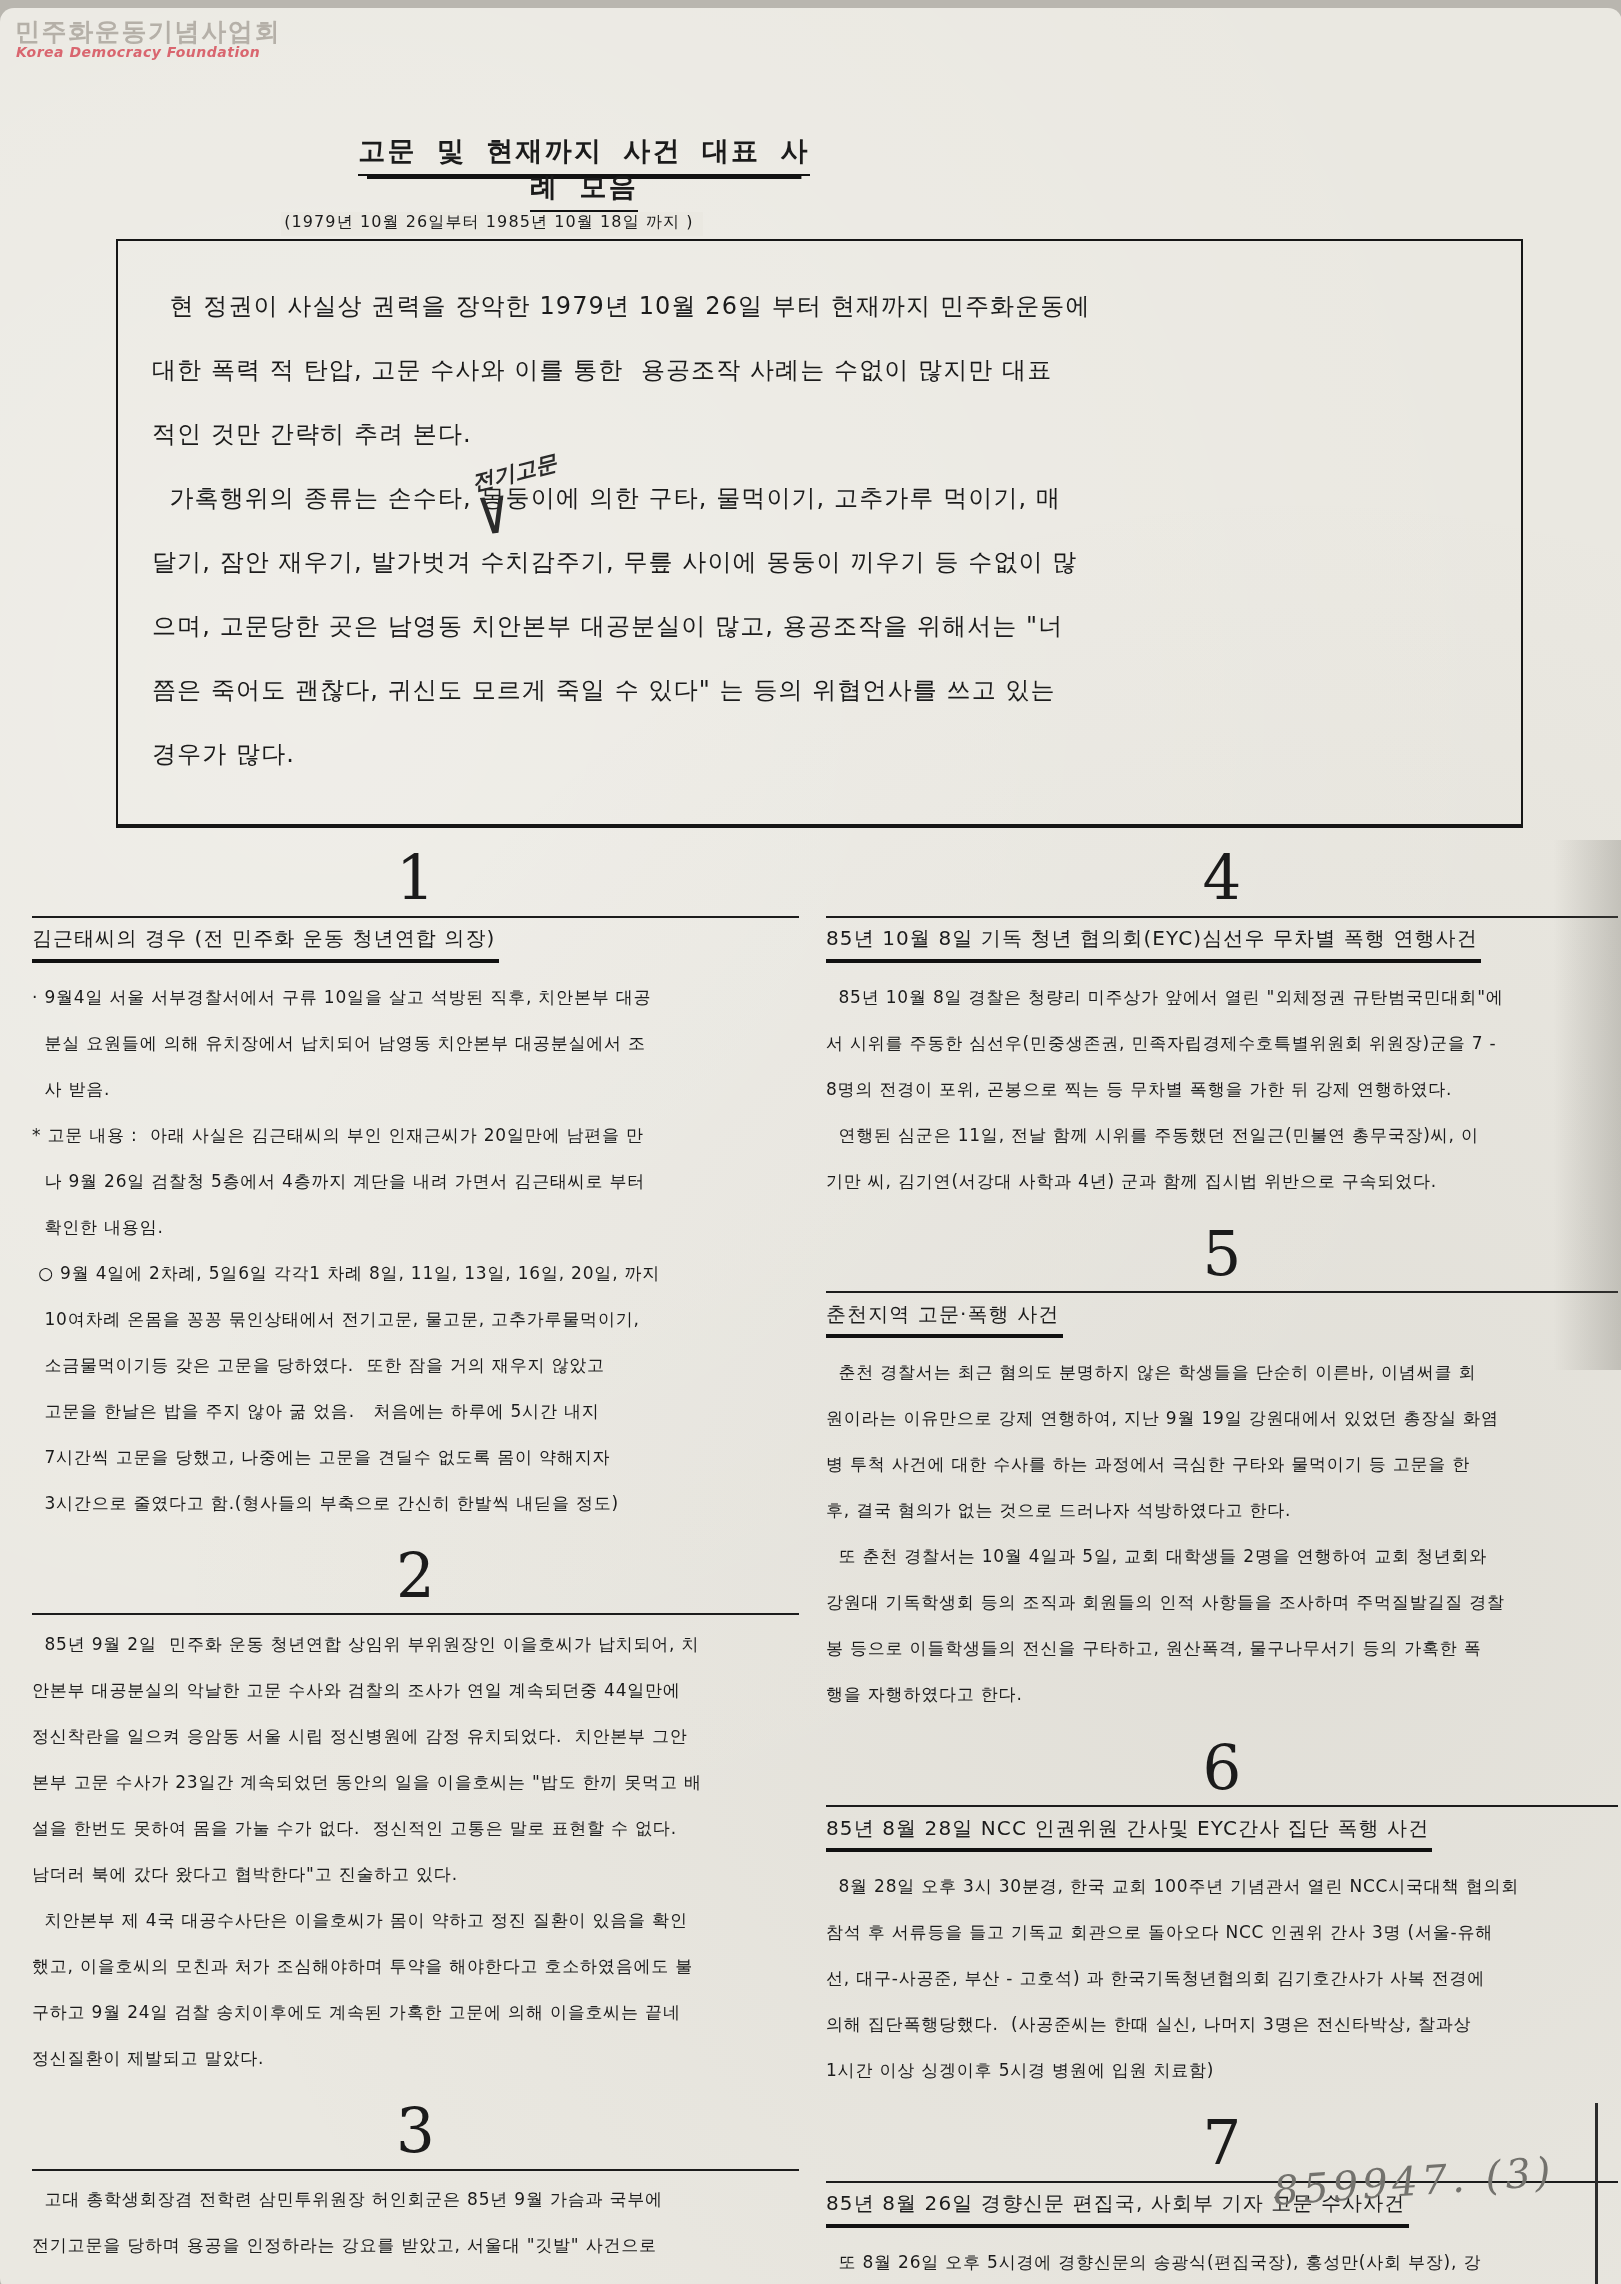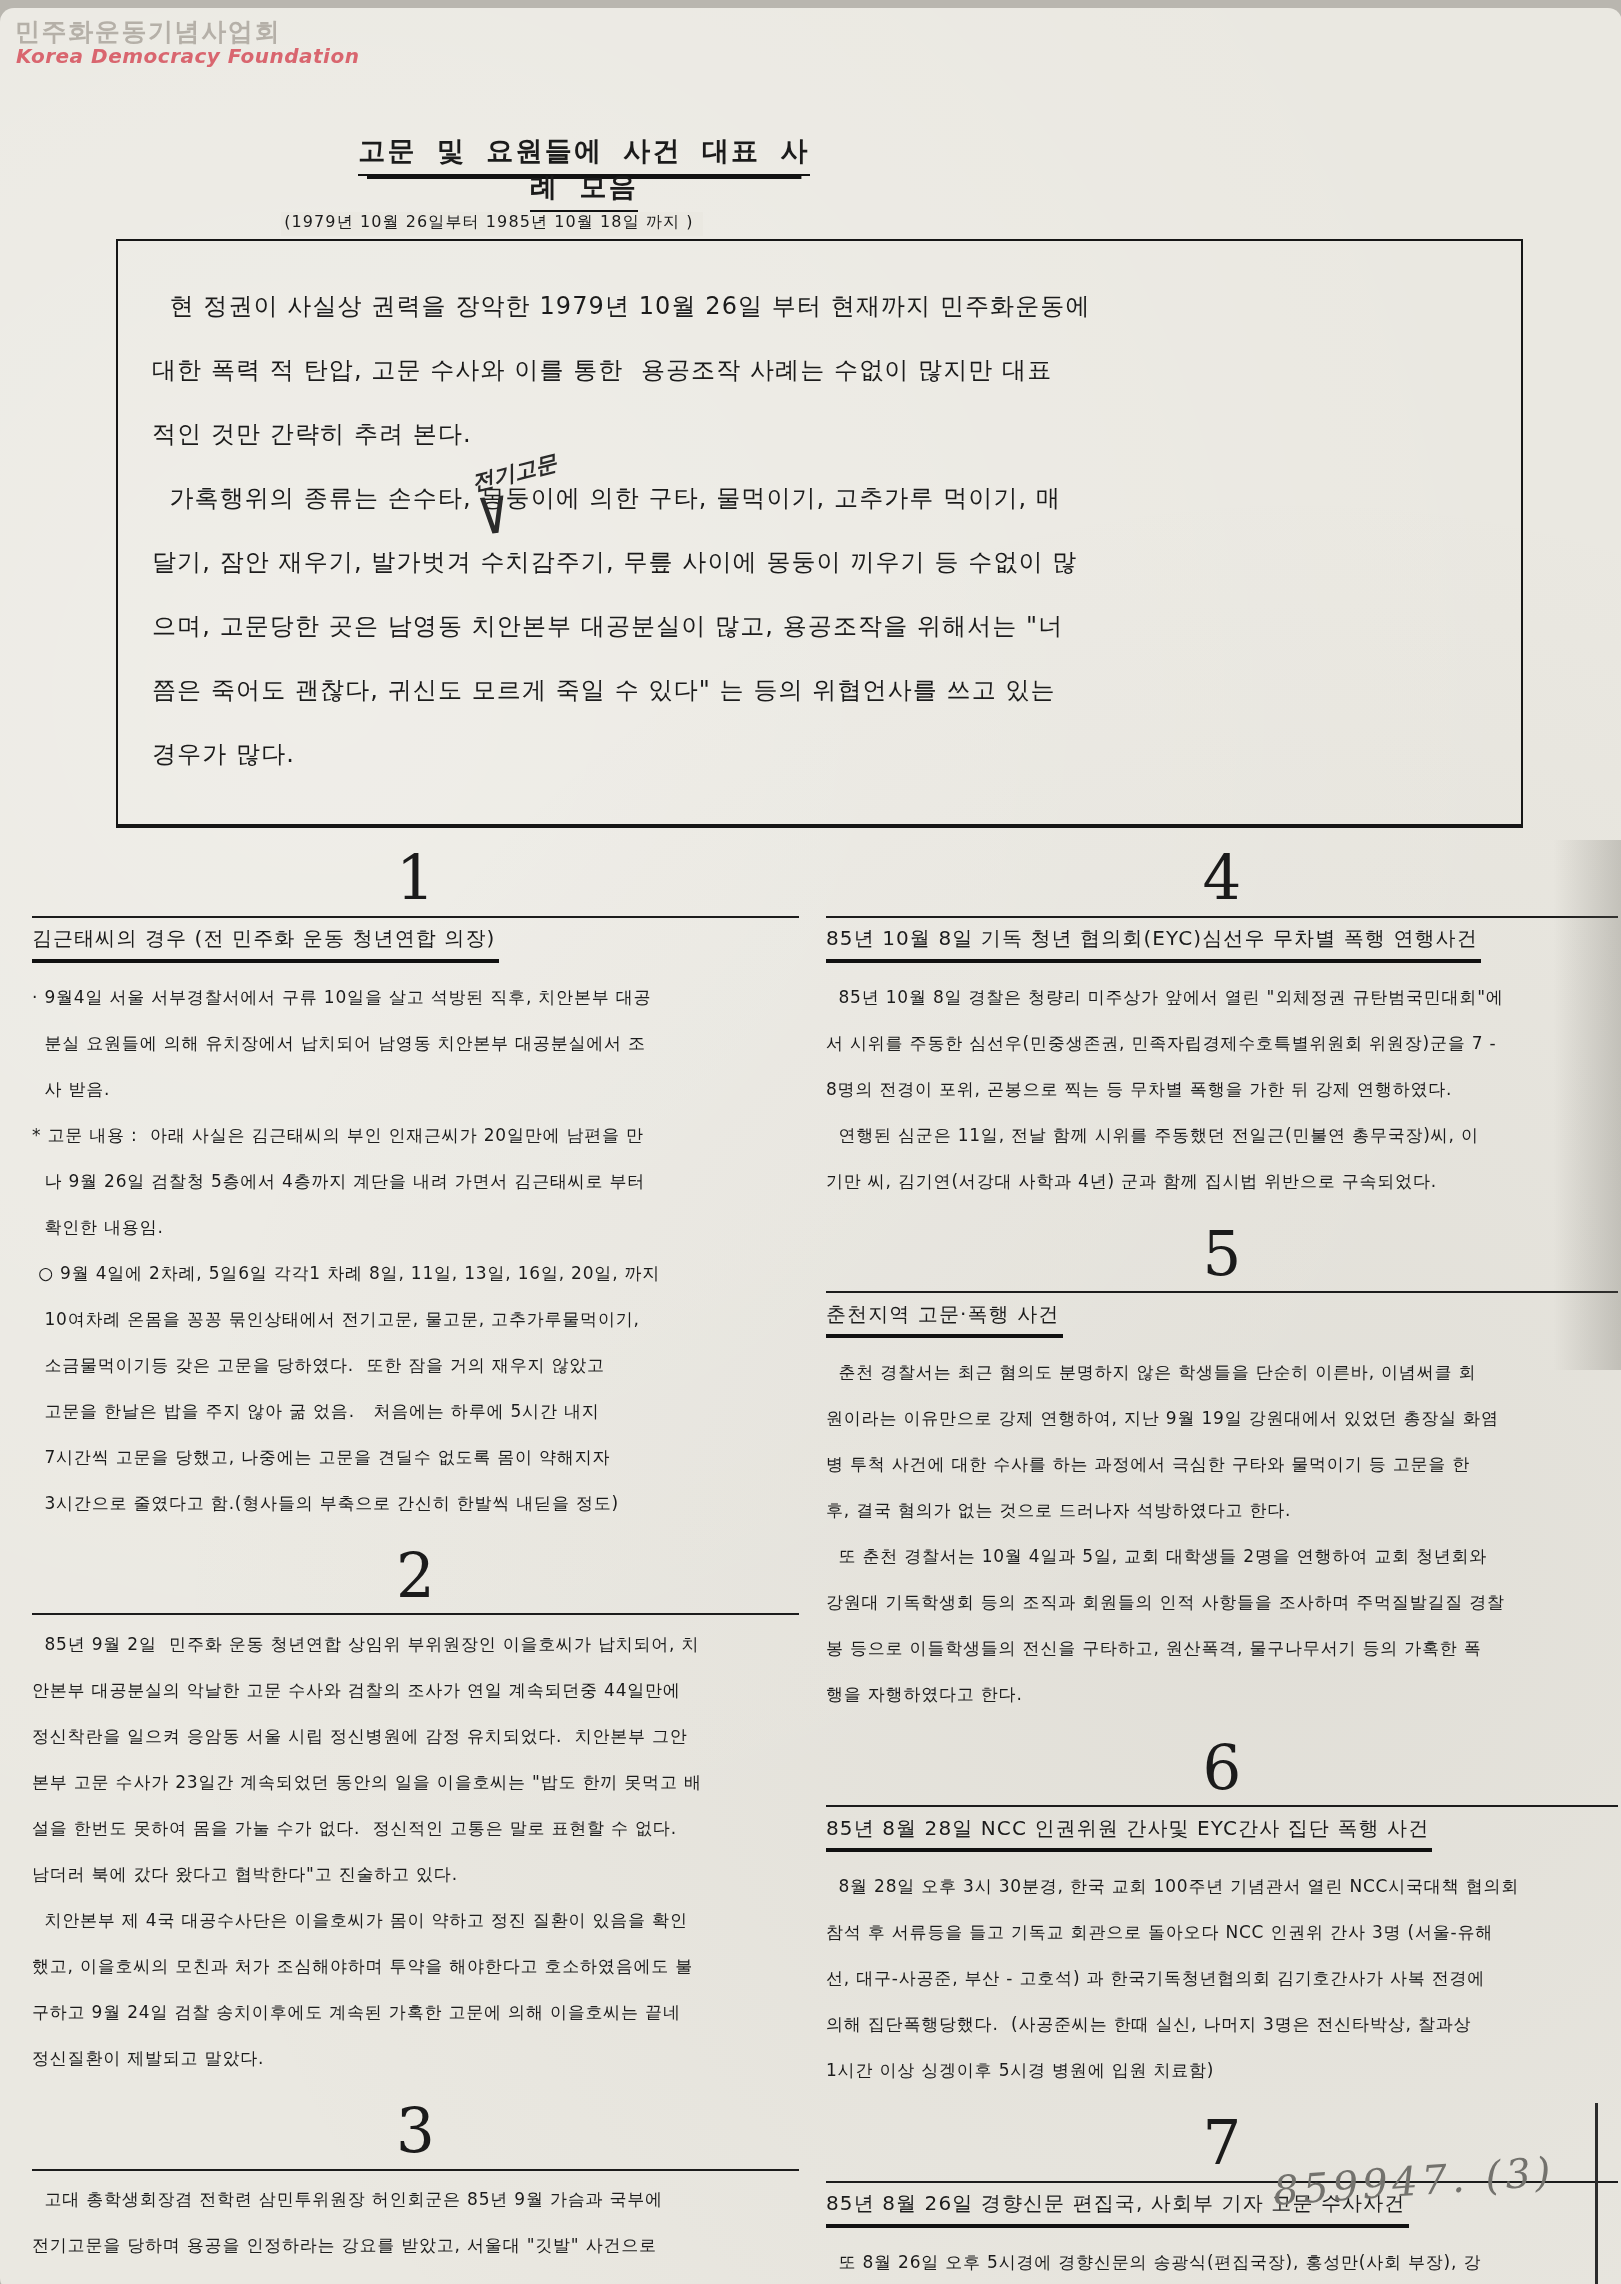--- a/index.html
+++ b/index.html
@@ -20,21 +20,21 @@
     border-radius:14px;
   }
   
   .wm-kr{
     position:absolute;left:15px;top:6.5px;
     font-size:25px;font-weight:bold;letter-spacing:1.6px;
     color:#b5b0a8;
   }
   .wm-en{
     position:absolute;left:16px;top:36px;
-    font-size:20px;font-weight:bold;font-style:italic;
+    font-size:14px;font-weight:bold;font-style:italic;
     color:#d9666f;letter-spacing:0.5px;
   }
   
   .title{
     position:absolute;left:357px;top:125px;width:454px;
     text-align:center;font-size:27px;font-weight:bold;
     letter-spacing:2.2px;word-spacing:8.6px;
   }
   .title span{
     border-bottom:2.7px solid #121212;
@@ -121,21 +121,21 @@
 </style>
 </head>
 <body>
 
 <div class="page">
 
   <div class="wm-kr">민주화운동기념사업회</div>
   <div class="wm-en">Korea Democracy Foundation</div>
 
   <div class="title">
-    <span>고문 및 요원들에 사건 대표 사례 모음</span>
+    <span>고문 및 현재까지 사건 대표 사례 모음</span>
   </div>
   <div class="subtitle">(1979년 10월 26일부터 1985년 10월 18일 까지 )</div>
 
   <div class="intro-box"></div>
   <div class="intro-text">  현 정권이 사실상 권력을 장악한 1979년 10월 26일 부터 현재까지 민주화운동에
 대한 폭력 적 탄압, 고문 수사와 이를 통한  용공조작 사례는 수없이 많지만 대표
 적인 것만 간략히 추려 본다.
   가혹행위의 종류는 손수타, 몽둥이에 의한 구타, 물먹이기, 고추가루 먹이기, 매
 달기, 잠안 재우기, 발가벗겨 수치감주기, 무릎 사이에 몽둥이 끼우기 등 수없이 많
 으며, 고문당한 곳은 남영동 치안본부 대공분실이 많고, 용공조작을 위해서는 "너

